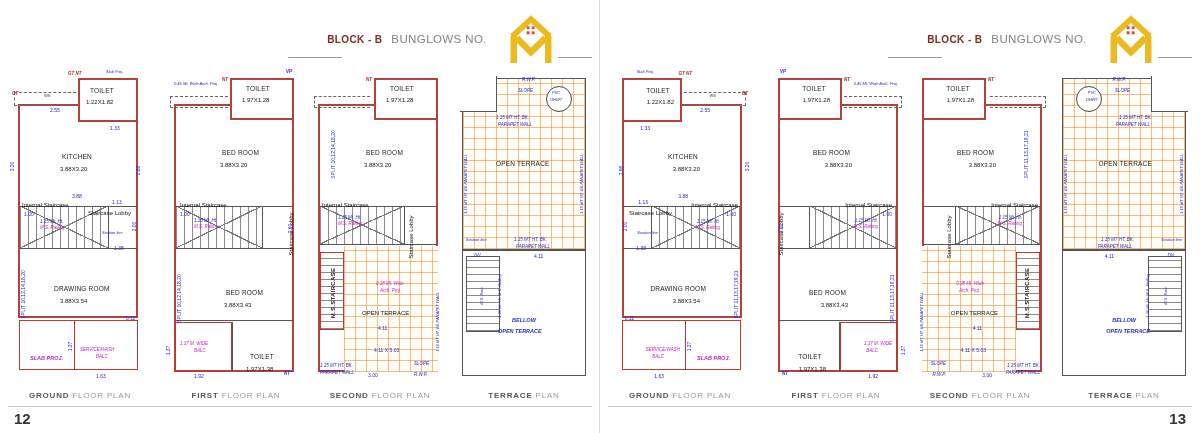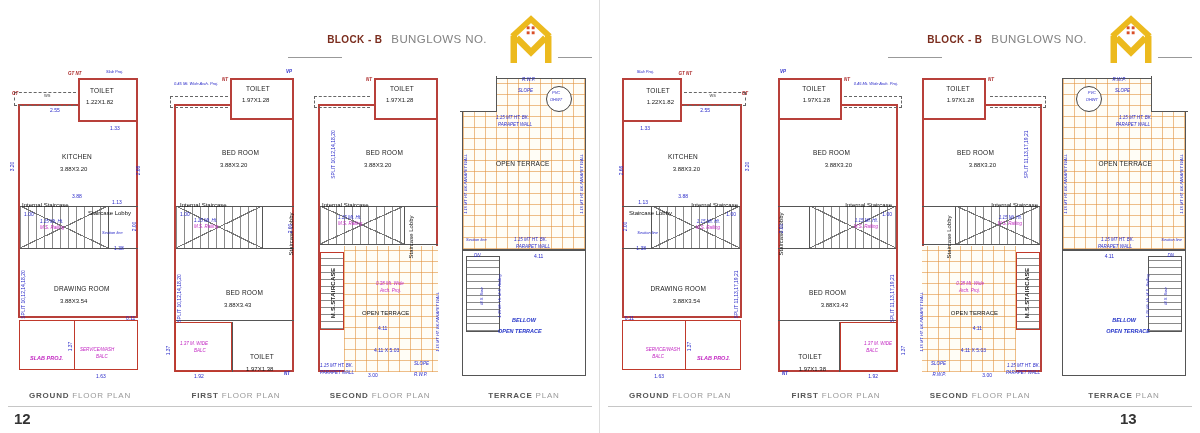--- a/index.html
+++ b/index.html
@@ -25,21 +25,21 @@
   .mir{transform:scaleX(-1)}
   .mir .tx{transform:scaleX(-1)}
   .mir .vert{transform:scaleX(-1) rotate(-90deg)}
   .vert{transform:rotate(-90deg)}
 
   .plabel{position:absolute;top:391px;width:132px;text-align:center;font-size:8px;
           letter-spacing:.8px;color:#999;white-space:nowrap}
   .plabel b{color:#555}
   .fline{position:absolute;left:8px;top:406px;width:584px;height:1px;background:#c6c6c6}
   .pnum{position:absolute;top:410px;font-size:15px;font-weight:bold;color:#333}
-  .pnL{left:14px}.pnR{left:520px;width:66px;text-align:left}
+  .pnL{left:14px}.pnR{left:520px;width:66px;text-align:right}
 
   
   .bx{position:absolute;box-sizing:border-box}
   .red{border:2px solid #b8403a;background:transparent}
   .redthin{border:1.5px solid #c0392b}
   .blk{border:1px solid #555}
   .dash{border:1px dashed #666;border-right:0}
   .hl{position:absolute;height:1px;background:#555}
   .vl{position:absolute;width:1px;background:#555}
   .vstripes{background:repeating-linear-gradient(90deg,#8a8a8a 0,#8a8a8a .8px,transparent .8px,transparent 8px)}

